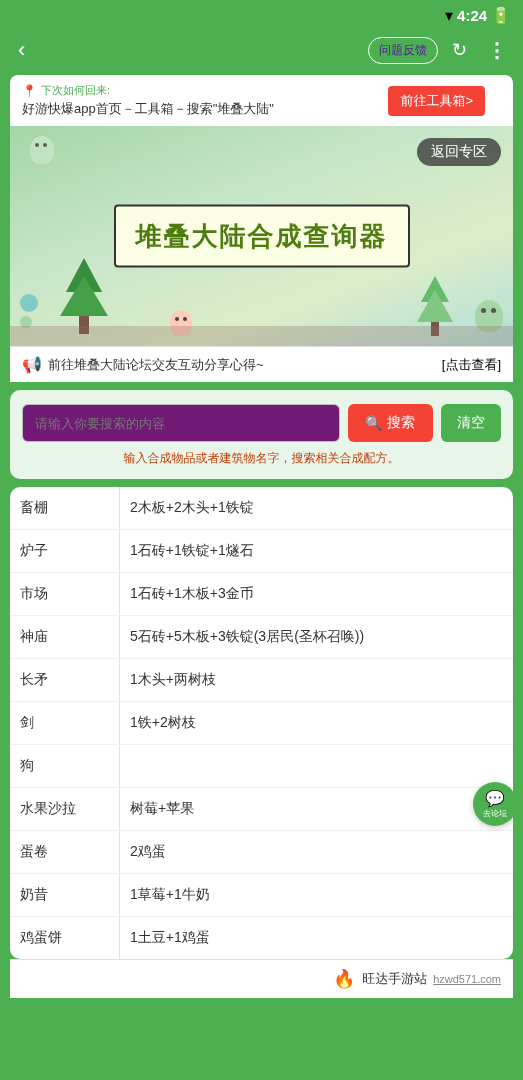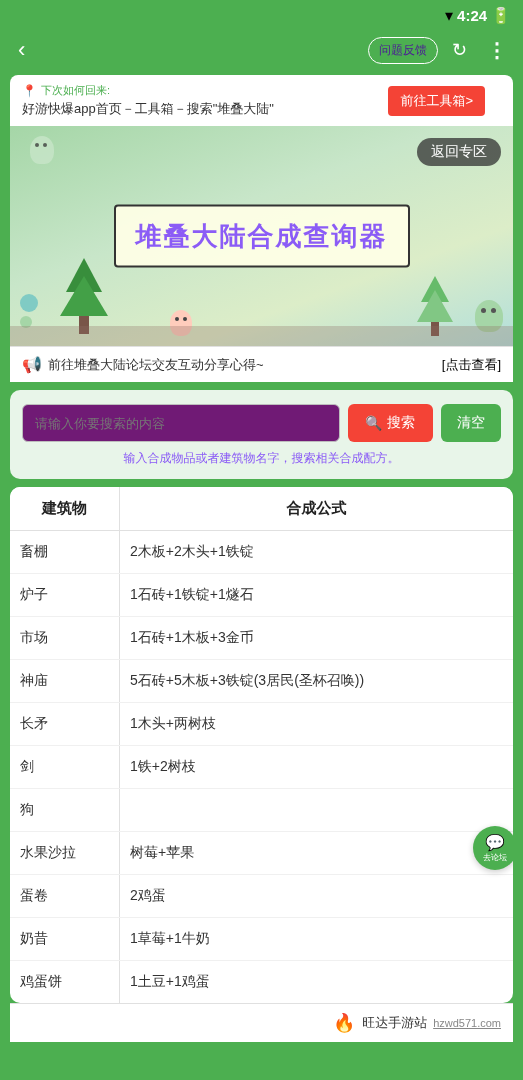--- a/index.html
+++ b/index.html
@@ -116,21 +116,21 @@
       background: rgba(255, 255, 230, 0.92);
       border: 2.5px solid #333;
       border-radius: 4px;
       padding: 12px 20px;
       text-align: center;
       z-index: 10;
     }
     .title-box-text {
       font-size: 26px;
       font-weight: 900;
-      color: #8b5cf6;
+      color: #4d7c0f;
       letter-spacing: 2px;
       white-space: nowrap;
     }
 
     .return-zone-btn {
       position: absolute;
       top: 12px;
       right: 12px;
       background: rgba(50,50,50,0.75);
       color: white;
@@ -207,21 +207,21 @@
       color: white;
       border: none;
       border-radius: 6px;
       padding: 10px 16px;
       font-size: 14px;
       cursor: pointer;
       white-space: nowrap;
     }
     .search-hint {
       font-size: 12px;
-      color: #8b5cf6;
+      color: #c2410c;
       text-align: center;
     }
 
     
     .table-section {
       background: white;
       margin: 8px 10px 0;
       border-radius: 10px;
       overflow: hidden;
     }
@@ -386,24 +386,20 @@
     <button class="search-btn">
       <span>🔍</span>
       <span>搜索</span>
     </button>
     <button class="clear-btn">清空</button>
   </div>
   <div class="search-hint">输入合成物品或者建筑物名字，搜索相关合成配方。</div>
 </div>
 
 <div class="table-section">
-  <div class="table-header">
-    <div class="th">建筑物</div>
-    <div class="th">合成公式</div>
-  </div>
   <div id="table-body">
       <div class="table-row">
         <div class="td">畜棚</div>
         <div class="td" style="position: relative;">2木板+2木头+1铁锭</div>
       </div>
       <div class="table-row">
         <div class="td">炉子</div>
         <div class="td" style="position: relative;">1石砖+1铁锭+1燧石</div>
       </div>
       <div class="table-row">

